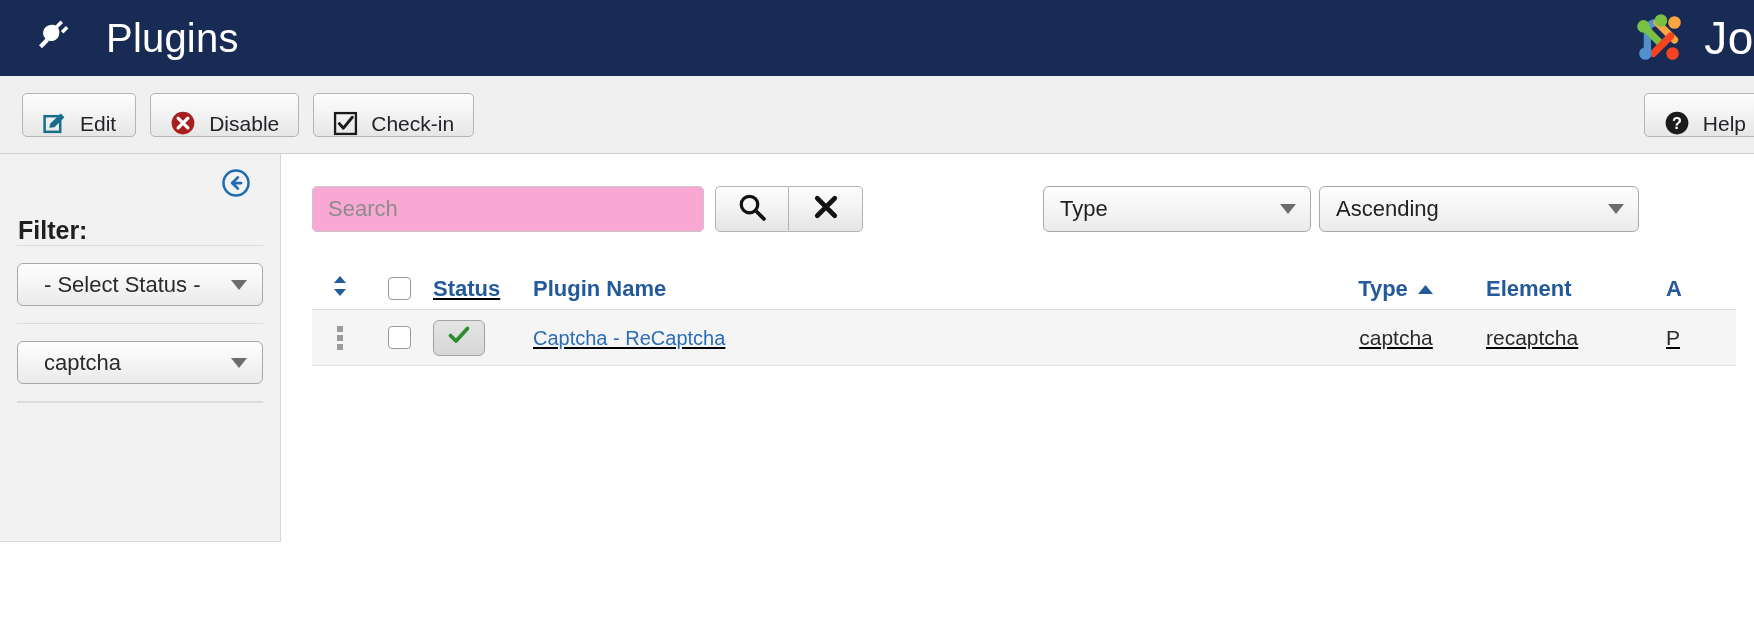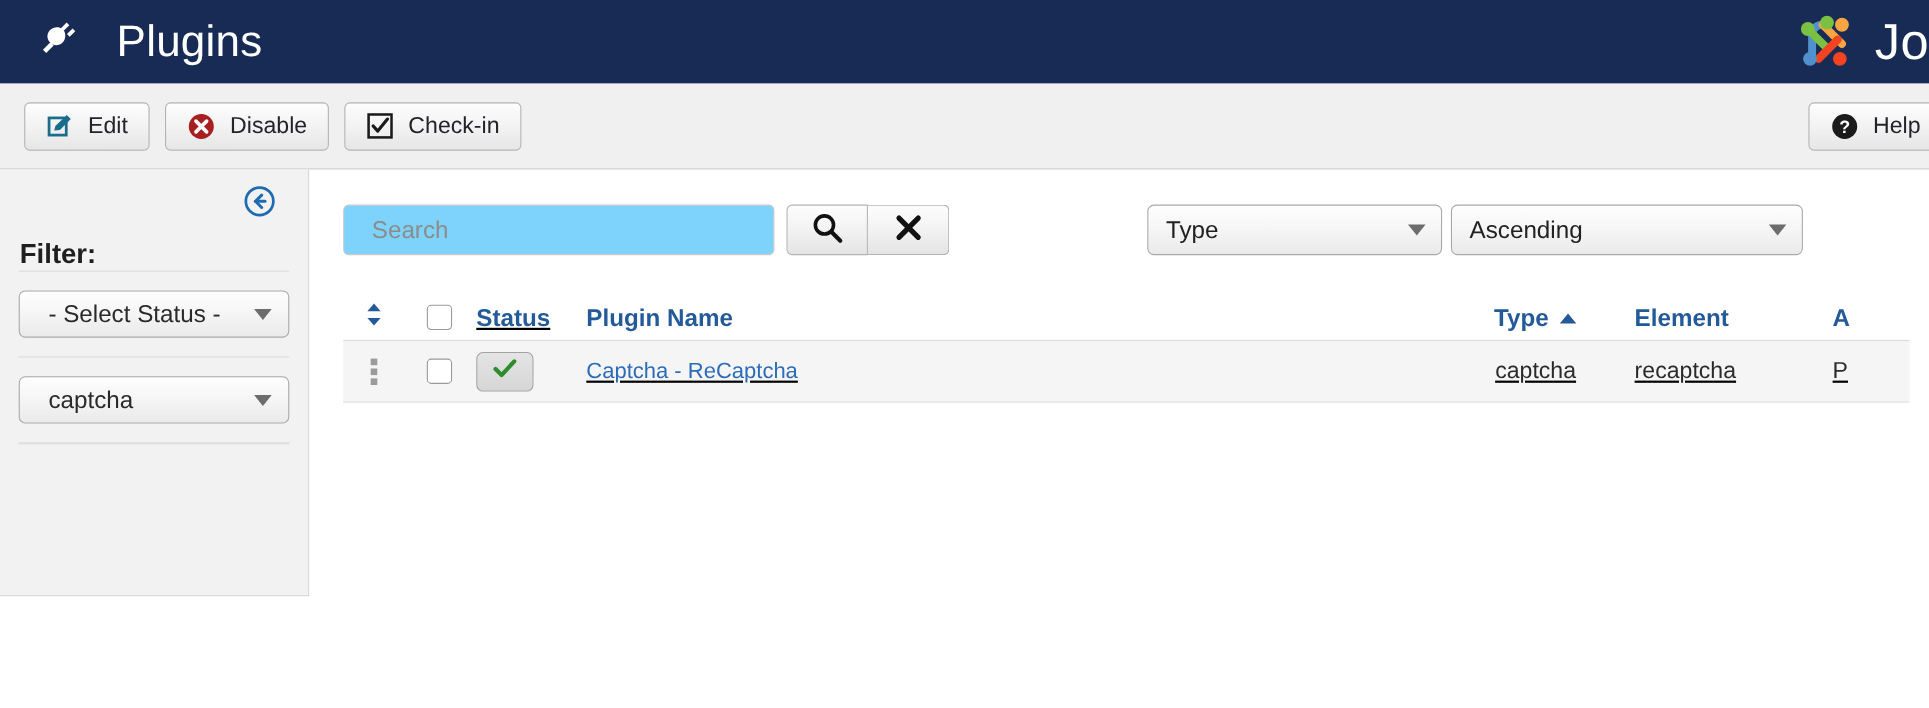--- a/index.html
+++ b/index.html
@@ -57,21 +57,21 @@
     height: 78px;
     background: #f0f0f0;
     border-bottom: 1px solid #cfcfcf;
     display: flex;
     align-items: center;
     padding: 0 22px;
     gap: 14px;
   }
   .btn {
     display: inline-flex;
-    align-items: center;
+    align-items: flex-end;
     gap: 13px;
     height: 44px;
     padding: 0 19px;
     border: 1px solid #b4b4b4;
     border-radius: 5px;
     background: linear-gradient(to bottom, #fdfdfd 0%, #f3f3f3 48%, #e6e6e6 100%);
     color: #23242a;
     font-size: 21px;
     cursor: pointer;
     white-space: nowrap;
@@ -153,24 +153,24 @@
     display: flex;
     align-items: center;
     height: 46px;
     position: relative;
   }
   .search-input {
     width: 392px;
     height: 46px;
     border: 1px solid #c8c8c8;
     border-radius: 5px;
-    background: #7dd3fc;
+    background: #f9a8d4;
     font-size: 22px;
     color: #2b2b2b;
-    padding: 0 25px;
+    padding: 0 15px;
     font-family: "Liberation Sans", sans-serif;
     outline: none;
   }
   .search-input::placeholder { color: #8c8c8c; }
   .sbtn {
     width: 74px;
     height: 46px;
     border: 1px solid #b4b4b4;
     background: linear-gradient(to bottom, #fdfdfd 0%, #f2f2f2 50%, #e4e4e4 100%);
     display: flex; align-items: center; justify-content: center;

